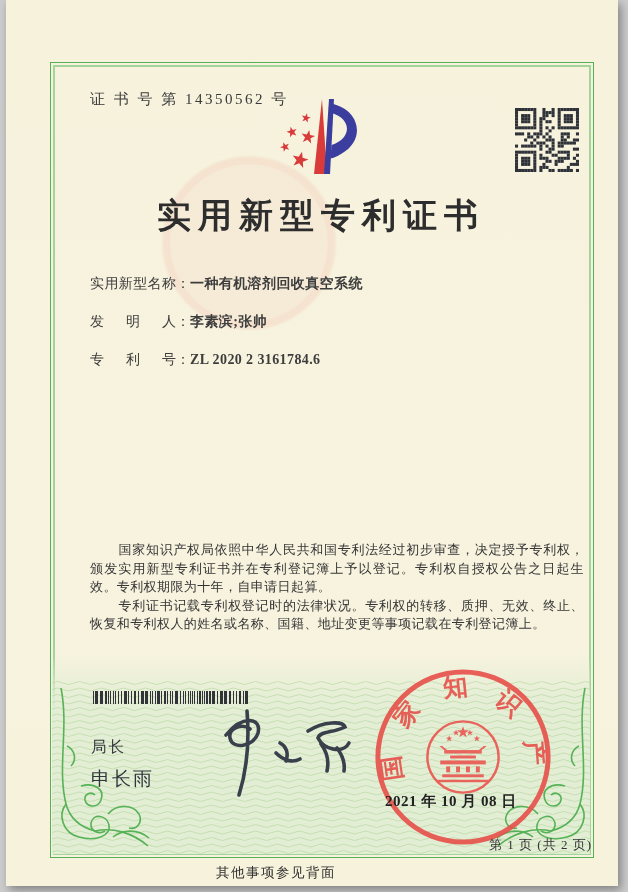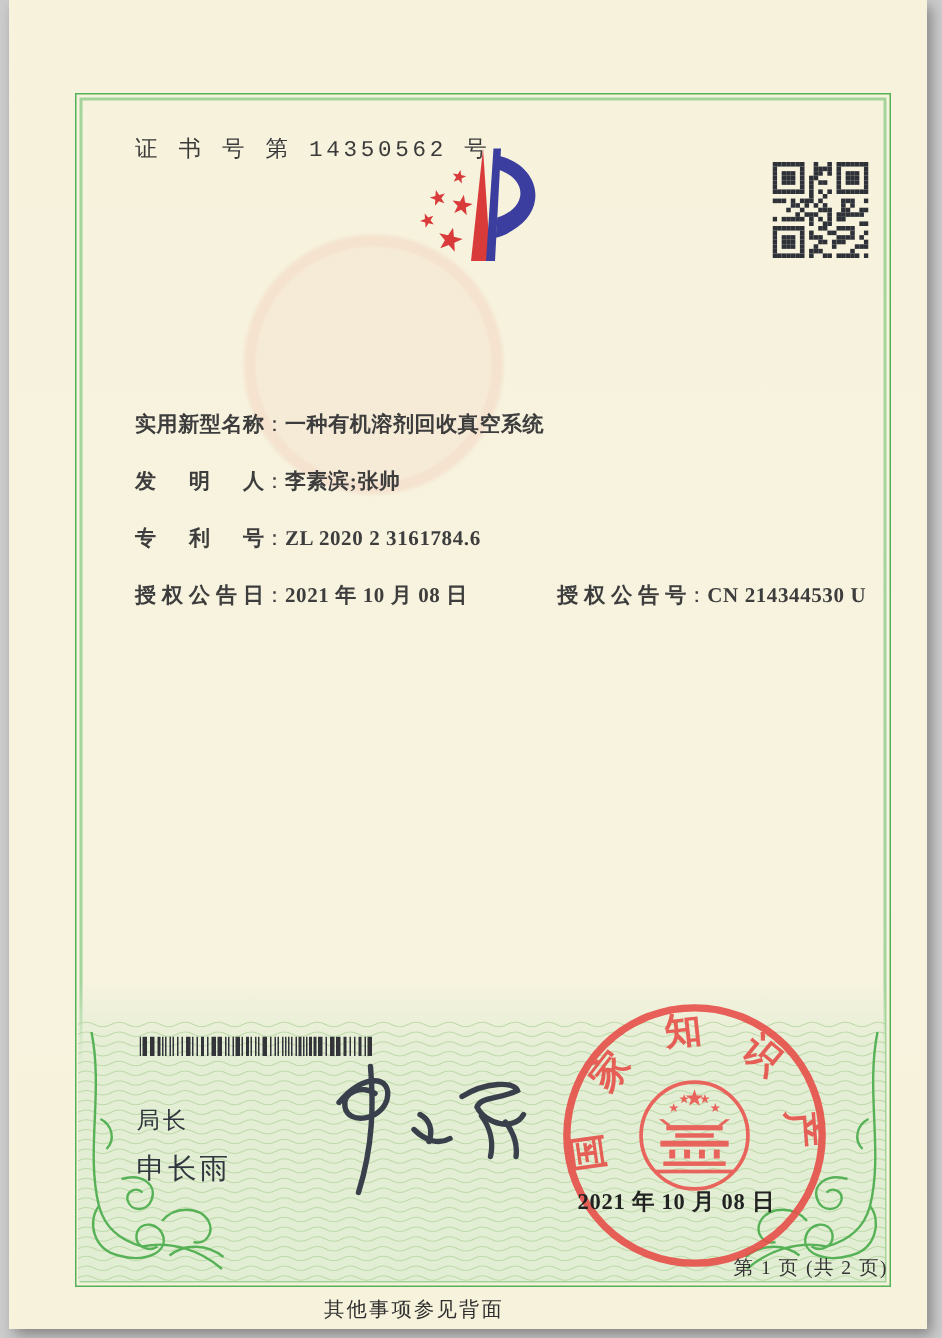--- a/index.html
+++ b/index.html
@@ -13,30 +13,30 @@
     box-shadow:3px 4px 9px rgba(70,70,70,.55);
   }
   
   .frame{position:absolute;left:44px;top:62px;width:542px;height:794px;border:1.5px solid #54b157;}
   .frame-inner{position:absolute;inset:2px;border:2px solid #a2d49c;}
   
   .ghost-seal{
     position:absolute;left:118px;top:118px;width:250px;height:250px;border-radius:50%;
     background:radial-gradient(circle,rgba(236,132,122,.07) 0 44%,rgba(236,132,122,.14) 45% 48%,rgba(236,132,122,0) 50%);
   }
-  .cert-no{position:absolute;left:84px;top:90px;font-size:15px;letter-spacing:2.5px;color:#3a3a3a;font-family:Liberation Mono, monospace;}
+  .cert-no{position:absolute;left:84px;top:90px;font-size:15px;letter-spacing:2.5px;color:#3a3a3a;}
   .logo{position:absolute;left:256px;top:92px;}
   .qr{position:absolute;left:509px;top:108px;}
   .title{
     position:absolute;left:44px;top:193px;width:542px;text-align:center;
     font-size:34px;font-weight:700;letter-spacing:7px;color:#2d2d2d;
   }
   .fields{position:absolute;left:84px;top:276px;width:480px;font-size:14px;color:#3d3d3d;}
   .frow{margin-bottom:23px;height:15px;line-height:15px;white-space:nowrap;}
-  .flabel{display:inline-block;width:86px;text-align:justify;text-align-last:justify;font-weight:bold;}
+  .flabel{display:inline-block;width:86px;text-align:justify;text-align-last:justify;}
   .fcolon{display:inline-block;width:14px;}
   .fvalue{letter-spacing:.4px;font-weight:bold;}
   .fgroup-left{display:inline-block;width:278px;}
   .paras{position:absolute;left:84px;top:541px;width:494px;font-size:13px;line-height:18.6px;
     color:#353535;letter-spacing:.4px;text-align:justify;}
   .paras p{margin:0;text-indent:2.2em;}
   
   .green-band{
     position:absolute;left:46px;top:654px;width:538px;height:200px;
     background:linear-gradient(180deg,rgba(227,238,213,0) 0,rgba(227,238,213,.85) 42px,#e3eed5 62px,#e2eed4 100%);
@@ -351,39 +351,38 @@
       <rect x="33" y="60" width="3" height="3"></rect>
       <rect x="36" y="60" width="3" height="3"></rect>
       <rect x="42" y="60" width="3" height="3"></rect>
       <rect x="45" y="60" width="3" height="3"></rect>
       <rect x="48" y="60" width="3" height="3"></rect>
       <rect x="51" y="60" width="3" height="3"></rect>
       <rect x="54" y="60" width="3" height="3"></rect>
       <rect x="60" y="60" width="3" height="3"></rect>
     </svg>
 
+  <div class="title">实用新型专利证书</div>
 
   <div class="fields">
     <div class="frow">
       <span class="flabel">实用新型名称</span><span class="fcolon">：</span><span class="fvalue">一种有机溶剂回收真空系统</span>
     </div>
     <div class="frow">
       <span class="flabel">发明人</span><span class="fcolon">：</span><span class="fvalue">李素滨;张帅</span>
     </div>
     <div class="frow">
       <span class="flabel">专利号</span><span class="fcolon">：</span><span class="fvalue">ZL 2020 2 3161784.6</span>
     </div>
-    <div class="frow">
-      <span class="fgroup-left">
-        <span class="flabel">授权公告日</span><span class="fcolon">：</span><span class="fvalue">2021 年 10 月 08 日</span>
-      </span>
-      <span class="flabel">授权公告号</span><span class="fcolon">：</span><span class="fvalue">CN 214344530 U</span>
-    </div>
   </div>
 
+  <div class="paras">
+    <p>国家知识产权局依照中华人民共和国专利法经过初步审查，决定授予专利权，颁发实用新型专利证书并在专利登记簿上予以登记。专利权自授权公告之日起生效。专利权期限为十年，自申请日起算。</p>
+    <p>专利证书记载专利权登记时的法律状况。专利权的转移、质押、无效、终止、恢复和专利权人的姓名或名称、国籍、地址变更等事项记载在专利登记簿上。</p>
+  </div>
 
   <svg id="barcode" class="barcode" width="158" height="13">
       <rect x="0" y="0" width="1" height="13"></rect>
       <rect x="2" y="0" width="3" height="13"></rect>
       <rect x="7" y="0" width="3" height="13"></rect>
       <rect x="12" y="0" width="2" height="13"></rect>
       <rect x="15" y="0" width="1" height="13"></rect>
       <rect x="17" y="0" width="1" height="13"></rect>
       <rect x="20" y="0" width="1" height="13"></rect>
       <rect x="22" y="0" width="1" height="13"></rect>

